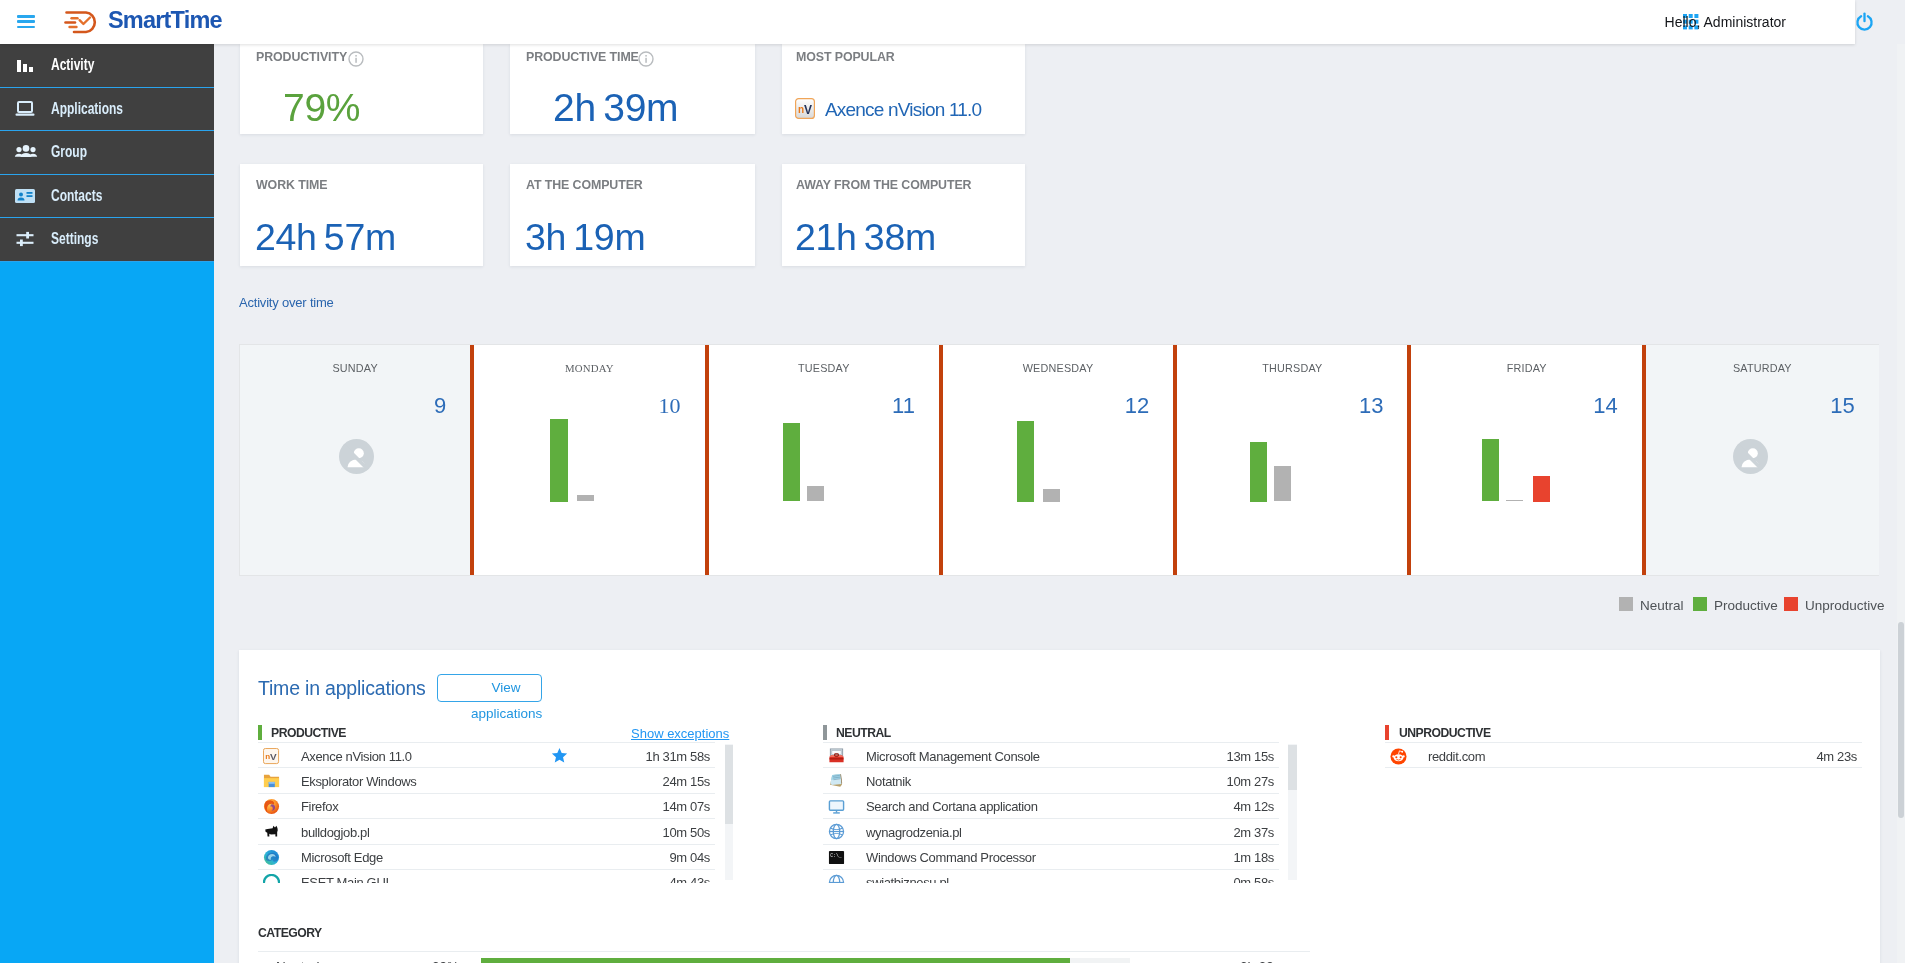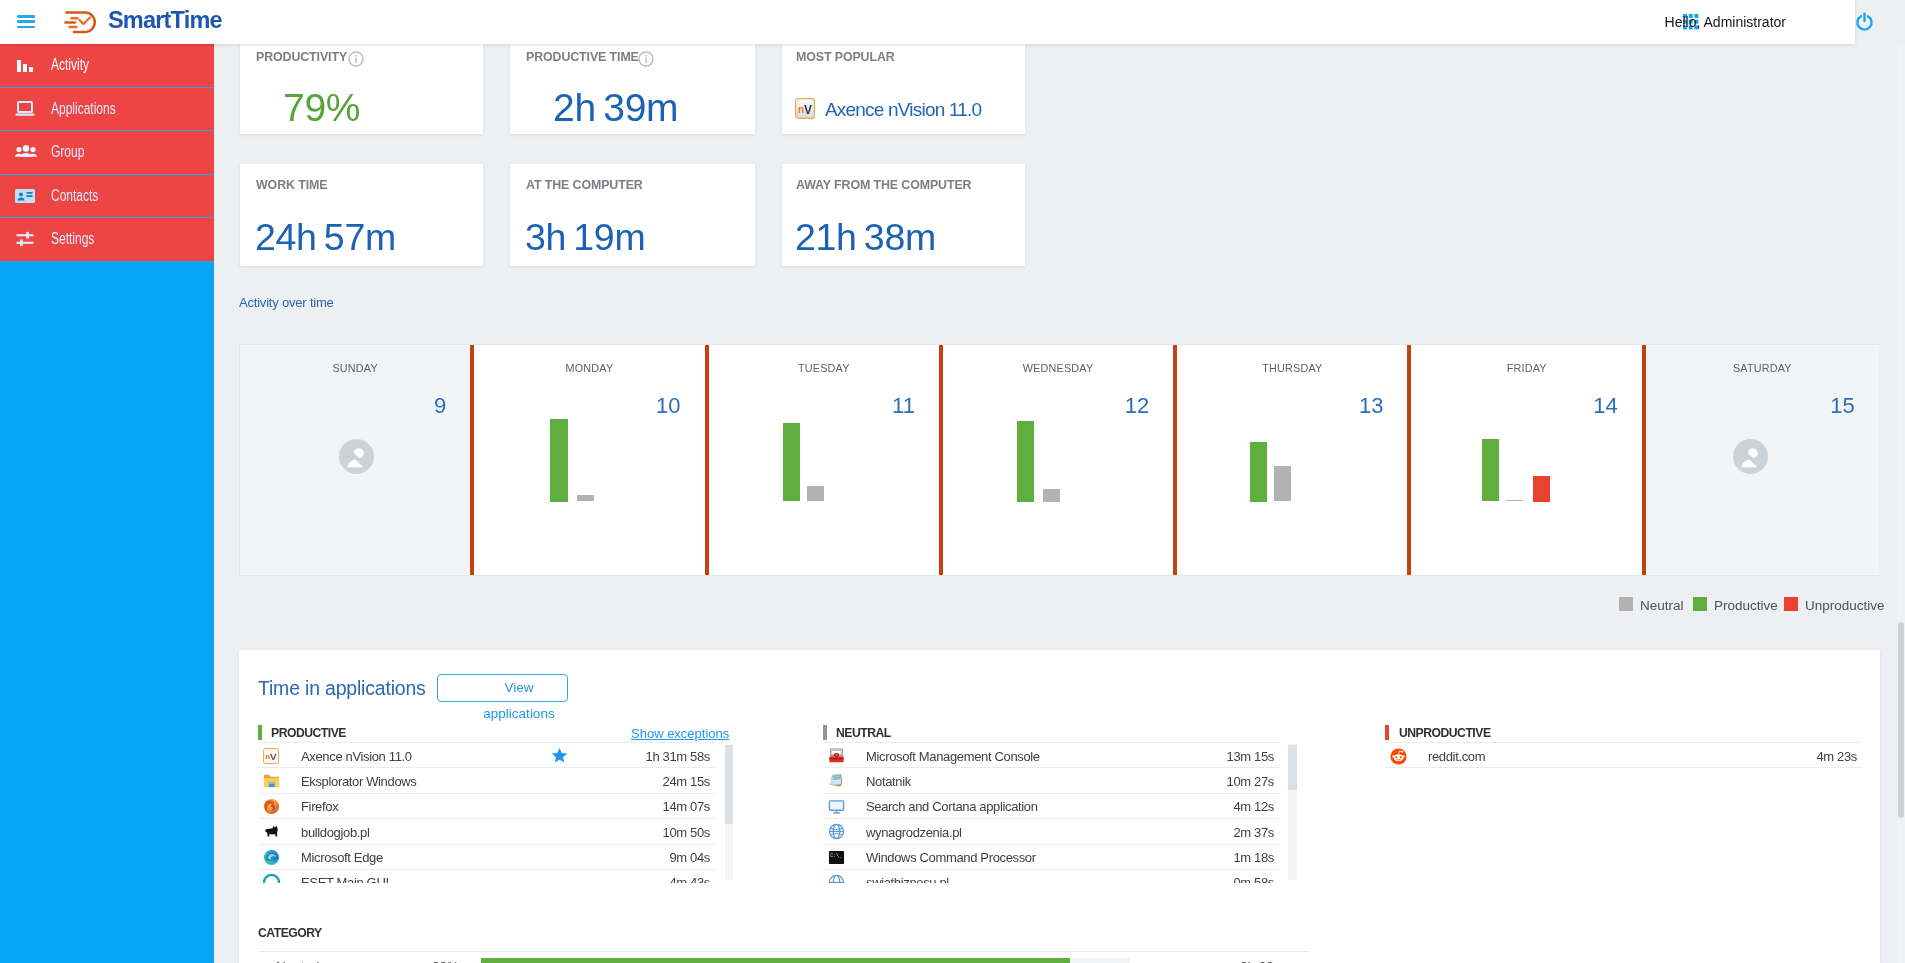--- a/index.html
+++ b/index.html
@@ -12,41 +12,41 @@
 .bignum.b1 { font-size:39px;margin-left:28px; }
 
 
 #topbar { position:absolute; left:0; top:0; width:1855px; height:44px; background:#fff; z-index:20; box-shadow:0 1px 3px rgba(0,0,0,.13); }
 .hbar { position:absolute; left:17px; width:18px; height:2.6px; background:#29a7ee; border-radius:1px; }
 #brand { position:absolute; left:108px; top:7px; font-size:23.5px; font-weight:bold; color:#1d57b2; letter-spacing:-0.8px; }
 #hello { position:absolute; right:69px; top:13.5px; font-size:14px; color:#14161a; }
 
 
 #sidebar { position:absolute; left:0; top:44px; width:214px; height:919px; background:#08a7f5; z-index:15; }
-.mitem { position:relative; width:214px; height:43.5px; background:#ef4444; border-bottom:1px solid #2aa4ee; color:#d9edfb; }
+.mitem { position:relative; width:214px; height:43.5px; background:#404040; border-bottom:1px solid #2aa4ee; color:#d9edfb;font-weight:bold; }
 .mitem .mtext { position:absolute; left:51px; top:12px; font-size:16px; transform:scaleX(0.75); transform-origin:0 50%; }
 .mitem svg { position:absolute; left:14px; top:10px; }
 
 
 #cal { position:absolute; left:239px; top:343.5px; width:1640px; height:232px; background:#fff; border:1px solid #e3e5e7; }
 .ccol { position:absolute; top:0; height:230px; border-right:4px solid #c2410c; }
 .ccol.we { background:#f2f5f7; }
 .dayname { position:absolute; top:17.5px; width:100%; text-align:center; font-size:10.8px; letter-spacing:.2px; color:#5d6165; }
 .daynum { position:absolute; top:48.5px; right:24px; font-size:22px; color:#2d6cb8; }
 .bar { position:absolute; }
 .nodata { position:absolute; width:35px; height:35px; }
 
 
 .lsq { position:absolute; width:13.5px; height:13.5px; top:597px; }
 .ltxt { position:absolute; top:598px; font-size:13.5px; color:#4e5256; }
 
 
 #bigcard { position:absolute; left:239px; top:649.5px; width:1641px; height:314px; background:#fff; box-shadow:0 1px 3px rgba(40,60,80,.10); overflow:hidden; } 
 #tia-title { position:absolute; left:258px; top:676.5px; font-size:19.5px; letter-spacing:-0.2px; color:#2b6ab1; z-index:16;}
-#viewapps { position:absolute; left:437px; top:674px; width:131px; height:28px; border:1px solid #35a5e8; border-radius:4px; color:#2196e0; font-size:13.5px; text-align:center; line-height:26px; z-index:16;padding-left:33px; }
+#viewapps { position:absolute; left:437px; top:674px; width:105px; height:28px; border:1px solid #35a5e8; border-radius:4px; color:#2196e0; font-size:13.5px; text-align:center; line-height:26px; z-index:16;padding-left:33px; }
 .seccap { position:absolute; top:725.5px; font-size:12.2px; font-weight:bold; letter-spacing:-0.5px; color:#2e3134; z-index:16; }
 .secbar { position:absolute; top:725px; width:3.5px; height:15px; z-index:16; }
 .applist { position:absolute; top:742px; z-index:16; }
 .arow { position:relative; height:25.4px; border-bottom:1px solid #e9edf0; }
 .arow.first { border-top:1px solid #e9edf0; height:26.4px; }
 .aicon { position:absolute; left:5px; top:4px; width:17px; height:17px; }
 .arow.first .aicon { top:5px; }
 .aname { position:absolute; left:43px; top:5.5px; font-size:13px; letter-spacing:-0.35px; color:#3c3f42; }
 .arow.first .aname { top:6px; }
 .atime { position:absolute; right:5px; top:5.5px; font-size:13px; letter-spacing:-0.35px; color:#3c3f42; }
@@ -189,21 +189,21 @@
   <div class="abs bignum" style="left:13px; top:52px;">21h 38m</div>
 </div>
 
 <div class="abs" style="left:239px; top:294.5px; font-size:13px; letter-spacing:-0.2px; color:#2a65ad;">Activity over time</div>
 
 <div id="cal">
   <div class="ccol we" style="left:0; width:234.3px;">
     <div class="dayname">SUNDAY</div>
       <div class="daynum">9</div>
   </div>
-  <div class="ccol" style="left:234.3px; width:234.3px;">
+  <div class="ccol" style="left:234.3px; width:234.3px;font-family:Liberation Serif, serif;">
     <div class="dayname">MONDAY</div>
       <div class="daynum">10</div>
   </div>
   <div class="ccol" style="left:468.6px; width:234.3px;">
     <div class="dayname">TUESDAY</div>
       <div class="daynum">11</div>
   </div>
   <div class="ccol" style="left:702.9px; width:234.3px;">
     <div class="dayname">WEDNESDAY</div>
       <div class="daynum">12</div>

